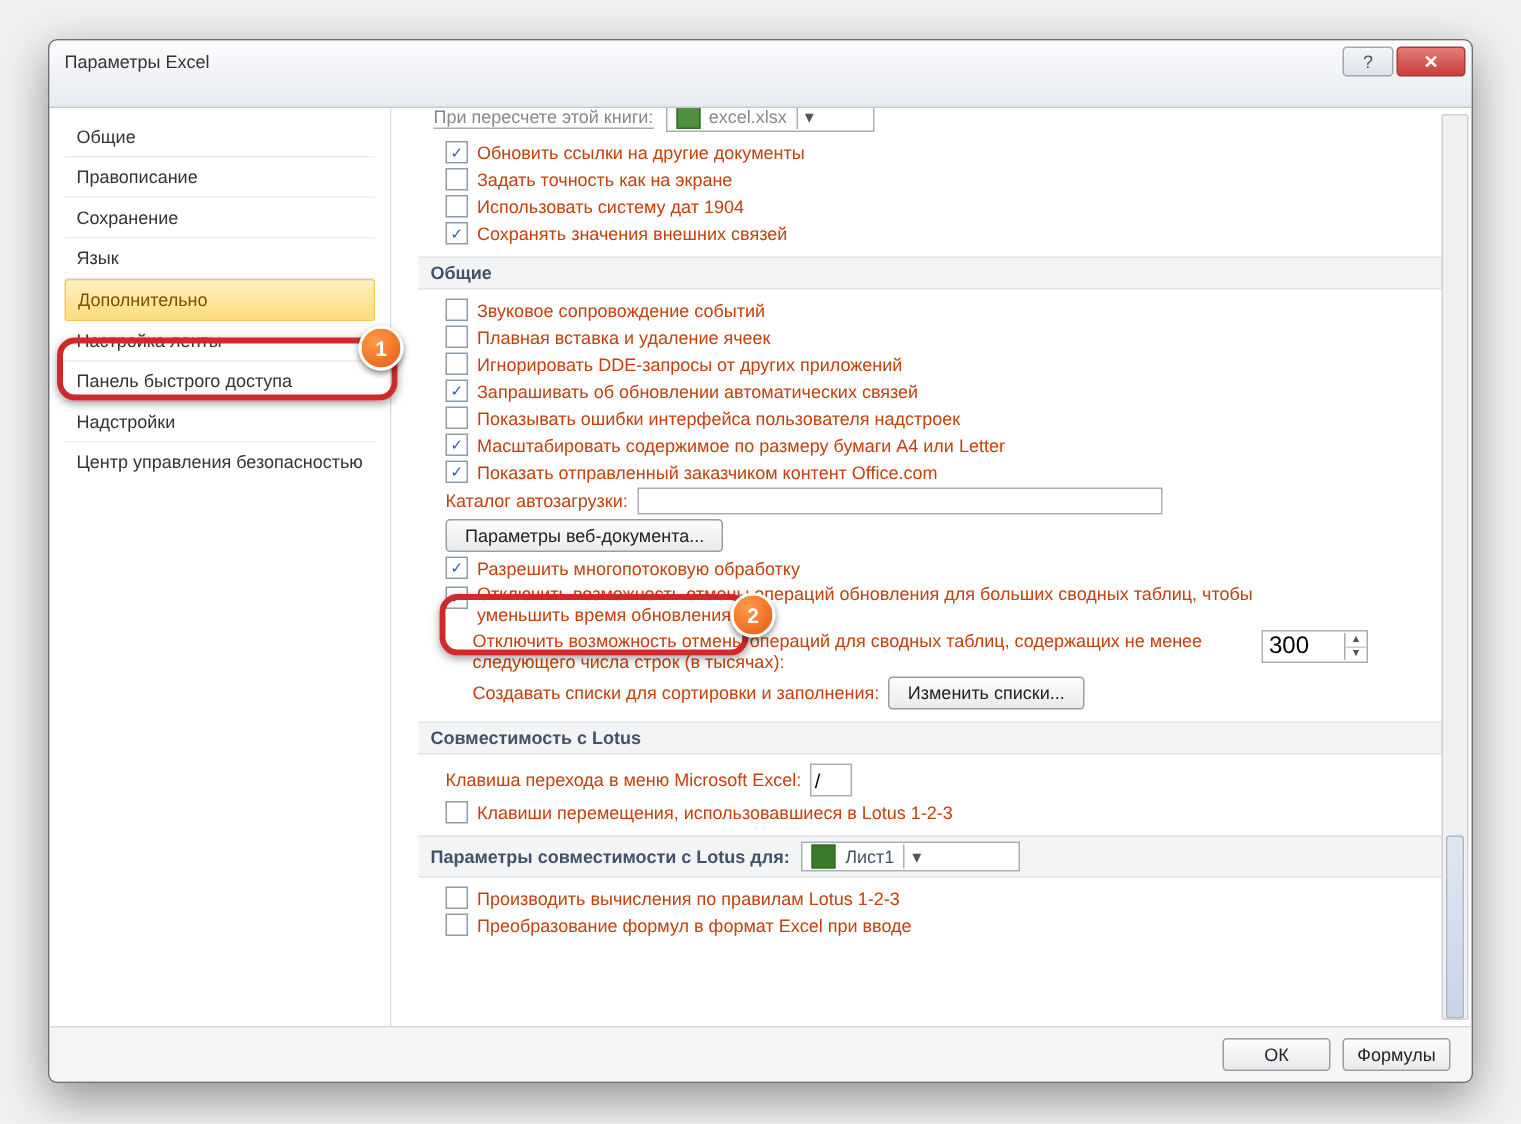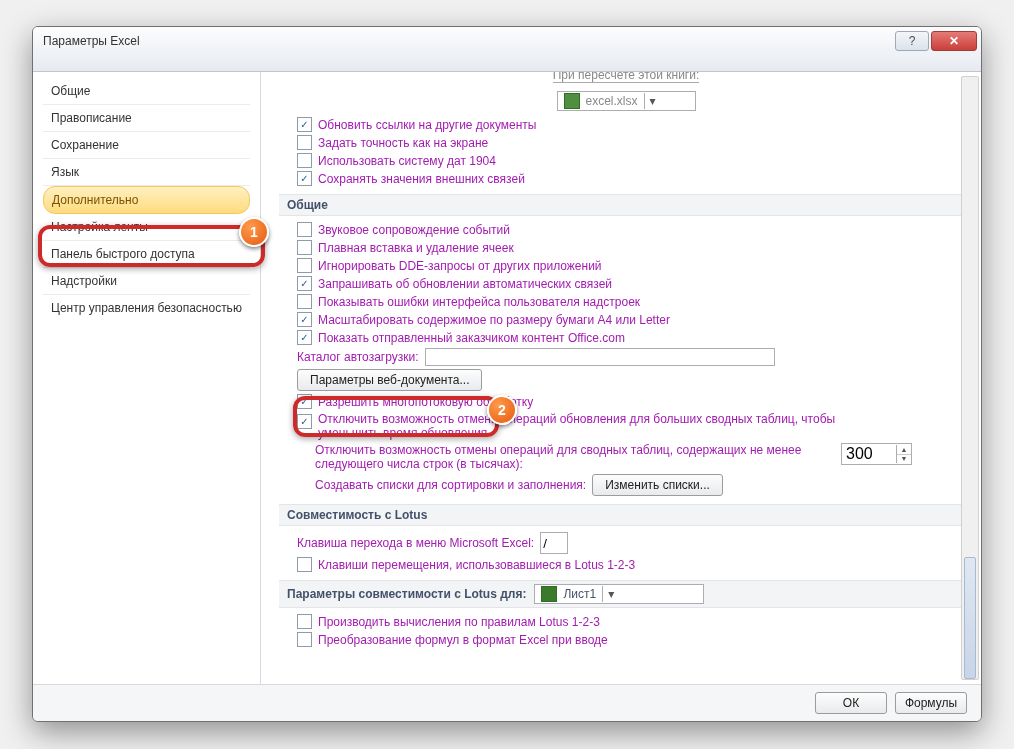--- a/index.html
+++ b/index.html
@@ -70,21 +70,21 @@
   .side-item {
     padding: 6px 8px;
     border-bottom: 1px solid #ececec;
     color: #333;
     cursor: pointer;
   }
   .side-item:last-child { border-bottom: none; }
   .side-item.active {
     background: linear-gradient(#fff0c1, #fedb7e);
     border: 1px solid #f2ca58;
-    border-radius: 12px;
+    border-radius: 2px;
     color: #7a5200;
   }
 
   .content {
     flex: 1;
     position: relative;
     background: #fff;
     overflow: hidden;
     padding: 0 18px 0 26px;
     box-sizing: border-box;
@@ -127,21 +127,21 @@
   .row { display: flex; align-items: center; margin: 3px 0 3px 10px; gap: 6px; }
   .row.indent2 { margin-left: 28px; }
   .chk {
     width: 13px; height: 13px;
     border: 1px solid #8e9ba9;
     background: #fff;
     display: inline-flex; align-items: center; justify-content: center;
     font-size: 10px; color: #2b5aa0;
   }
   .chk.checked::after { content: "✓"; }
-  .label { color: #a21caf; }
+  .label { color: #c2410c; }
   .textbox {
     border: 1px solid #abadb3;
     height: 18px;
     background: #fff;
     box-sizing: border-box;
     padding: 0 4px;
     font-size: 12px;
   }
   .combo {
     border: 1px solid #abadb3;
@@ -227,21 +227,20 @@
     font-weight: bold;
     font-size: 14px;
     display: flex; align-items: center; justify-content: center;
     pointer-events: none;
   }
 
   .toprow-clip {
     color:#888;
     display:flex; align-items:center; gap:8px;
     margin: -4px 0 6px 2px;
-    flex-direction: column;
   }
   .toprow-clip .lbl { border-bottom:1px solid #aaa; }
 
   .small-input {
     border: 1px solid #abadb3;
     height: 18px; width: 22px;
     background:#fff;
   }
 </style>
 </head>
@@ -369,21 +368,21 @@
         <span class="label">Клавиша перехода в меню Microsoft Excel:</span>
         <input class="small-input" value="/" style="">
       </div>
       <div class="row">
           <span class="chk"></span>
           <span class="label">Клавиши перемещения, использовавшиеся в Lotus 1-2-3</span>
         </div>
 
       <div class="section-head with-combo">
         <span class="sh-label">Параметры совместимости с Lotus для:</span>
-        <span class="combo" style="width:170px;">
+        <span class="combo" style="width:146px;">
           <span class="ico" style="background:#3a7a2a;"></span>
           <span>Лист1</span>
           <span class="arrow">▾</span>
         </span>
       </div>
 
       <div class="row">
           <span class="chk"></span>
           <span class="label">Производить вычисления по правилам Lotus 1-2-3</span>
         </div>

